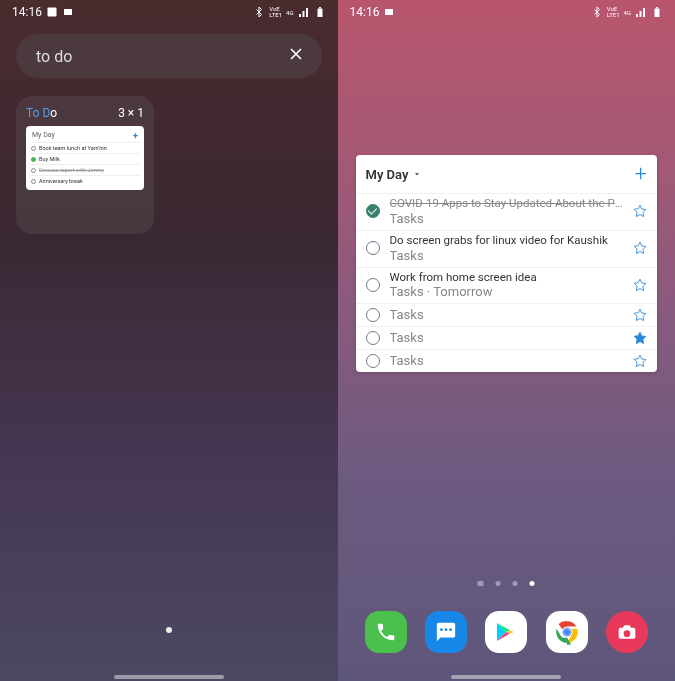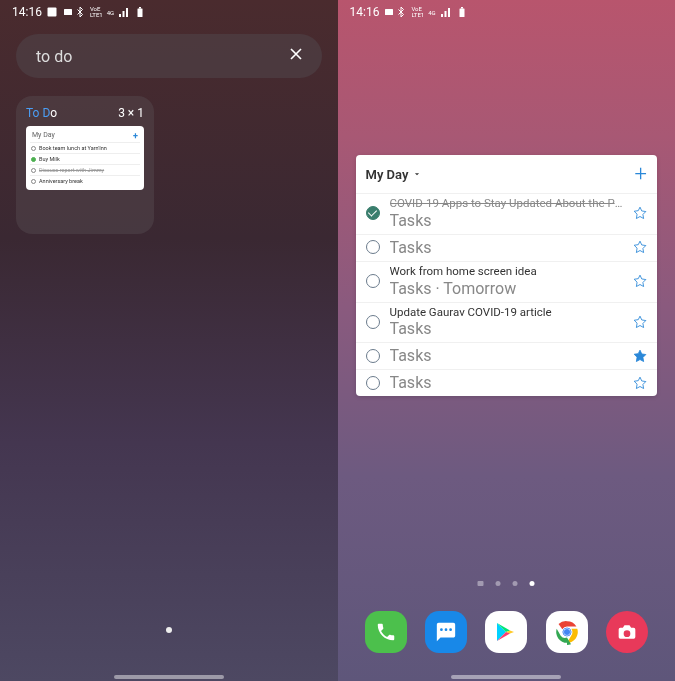--- a/index.html
+++ b/index.html
@@ -1,21 +1,21 @@
 <!DOCTYPE html>
 <html><head>
   <meta charset="utf-8">
   <style>
     * { margin: 0; padding: 0; box-sizing: border-box; font-family: -apple-system, Roboto, sans-serif; }
     body { width: 675px; height: 681px; display: flex; overflow: hidden; }
     .screen { width: 50%; height: 100%; position: relative; }
     .screen-left { background: linear-gradient(180deg, #4a2b2e 0%, #3a2832 35%, #443650 65%, #4d4862 100%); }
     .screen-right { background: linear-gradient(180deg, #b8556d 0%, #a85874 20%, #8a5a7e 45%, #6d5a80 70%, #5e567a 100%); }
     
-    .statusbar { height: 24px; display: flex; justify-content: flex-start; align-items: center; padding: 0 12px; color: #fff; font-size: 12px; font-weight: 400; }
+    .statusbar { height: 24px; display: flex; justify-content: space-between; align-items: center; padding: 0 12px; color: #fff; font-size: 12px; font-weight: 400; }
     .statusbar-left, .statusbar-right { display: flex; align-items: center; gap: 4px; }
     .sb-icon { width: 12px; height: 12px; display: inline-block; }
     
     .searchbar { margin: 10px 16px; height: 44px; background: rgba(80,70,75,0.55); border-radius: 22px; display: flex; align-items: center; padding: 0 16px 0 20px; }
     .searchbar-input { flex: 1; background: transparent; border: none; outline: none; color: #ddd; font-size: 16px; }
     .searchbar-close svg { width: 20px; height: 20px; }
     
     .widget-card { margin: 18px 0 0 16px; width: 138px; height: 138px; background: rgba(90,80,85,0.4); border-radius: 16px; padding: 10px; color: #fff; }
     .widget-card-hdr { display: flex; justify-content: space-between; font-size: 12px; margin-bottom: 6px; }
     .widget-title .blue { color: #4a9ef5; }
@@ -36,21 +36,21 @@
     .tw-hdr-left { display: flex; align-items: center; gap: 4px; }
     .tw-chevron svg { width: 10px; height: 10px; }
     .tw-plus { color: #2b88d8; font-size: 22px; line-height: 1; font-weight: 300; }
     .tw-row { display: flex; align-items: center; padding: 3px 10px 4px; gap: 10px; border-top: 1px solid #f0f0f0; }
     .tw-radio { width: 14px; height: 14px; border-radius: 50%; border: 1.5px solid #6b7b8c; flex-shrink: 0; }
     .tw-radio.done { background: #3a7e6d; border-color: #3a7e6d; position: relative; }
     .tw-radio.done::after { content:''; position: absolute; left: 3px; top: 1px; width: 4px; height: 7px; border: solid #fff; border-width: 0 1.8px 1.8px 0; transform: rotate(45deg); }
     .tw-body { flex: 1; overflow: hidden; }
     .tw-title { font-size: 11.5px; line-height: 1.2; overflow: hidden; white-space: nowrap; text-overflow: ellipsis; }
     .tw-row.done .tw-title { text-decoration: line-through; color: #888; }
-    .tw-sub { font-size: 16px; color: #888; }
+    .tw-sub { font-size: 13px; color: #888; }
     .tw-star { width: 14px; height: 14px; flex-shrink: 0; }
     .tw-star svg { width: 14px; height: 14px; }
     
     .pagedots { position: absolute; bottom: 95px; left: 50%; transform: translateX(-50%); display: flex; gap: 12px; }
     .pdot { width: 5px; height: 5px; background: rgba(255,255,255,0.4); border-radius: 50%; }
     .pdot.home { border-radius: 1px; width: 6px; }
     .pdot.active { background: #fff; }
     
     .dock { position: absolute; bottom: 28px; left: 0; right: 0; display: flex; justify-content: space-around; padding: 0 18px; }
     .dockicon { width: 42px; height: 42px; border-radius: 14px; display: flex; align-items: center; justify-content: center; }
@@ -177,20 +177,21 @@
     </span>
     <span class="tw-star">
       <svg viewBox="0 0 24 24" fill="none" stroke="#2b88d8" stroke-width="1.5">
               <path d="M12 2l3 6.5 7 1-5 5 1.2 7L12 18l-6.2 3.5L7 14 2 9l7-1z"></path>
             </svg>
     </span>
         </div>
         <div class="tw-row">
     <span class="tw-radio"></span>
     <span class="tw-body">
+      <div class="tw-title">Do screen grabs for linux video for Kaushik</div>
       <div class="tw-sub">Tasks</div>
     </span>
     <span class="tw-star">
       <svg viewBox="0 0 24 24" fill="none" stroke="#2b88d8" stroke-width="1.5">
               <path d="M12 2l3 6.5 7 1-5 5 1.2 7L12 18l-6.2 3.5L7 14 2 9l7-1z"></path>
             </svg>
     </span>
         </div>
         <div class="tw-row">
     <span class="tw-radio"></span>
@@ -200,21 +201,20 @@
     </span>
     <span class="tw-star">
       <svg viewBox="0 0 24 24" fill="none" stroke="#2b88d8" stroke-width="1.5">
               <path d="M12 2l3 6.5 7 1-5 5 1.2 7L12 18l-6.2 3.5L7 14 2 9l7-1z"></path>
             </svg>
     </span>
         </div>
         <div class="tw-row">
     <span class="tw-radio"></span>
     <span class="tw-body">
-      <div class="tw-title">Update Gaurav COVID-19 article</div>
       <div class="tw-sub">Tasks</div>
     </span>
     <span class="tw-star">
       <svg viewBox="0 0 24 24" fill="none" stroke="#2b88d8" stroke-width="1.5">
               <path d="M12 2l3 6.5 7 1-5 5 1.2 7L12 18l-6.2 3.5L7 14 2 9l7-1z"></path>
             </svg>
     </span>
         </div>
         <div class="tw-row">
     <span class="tw-radio"></span>

